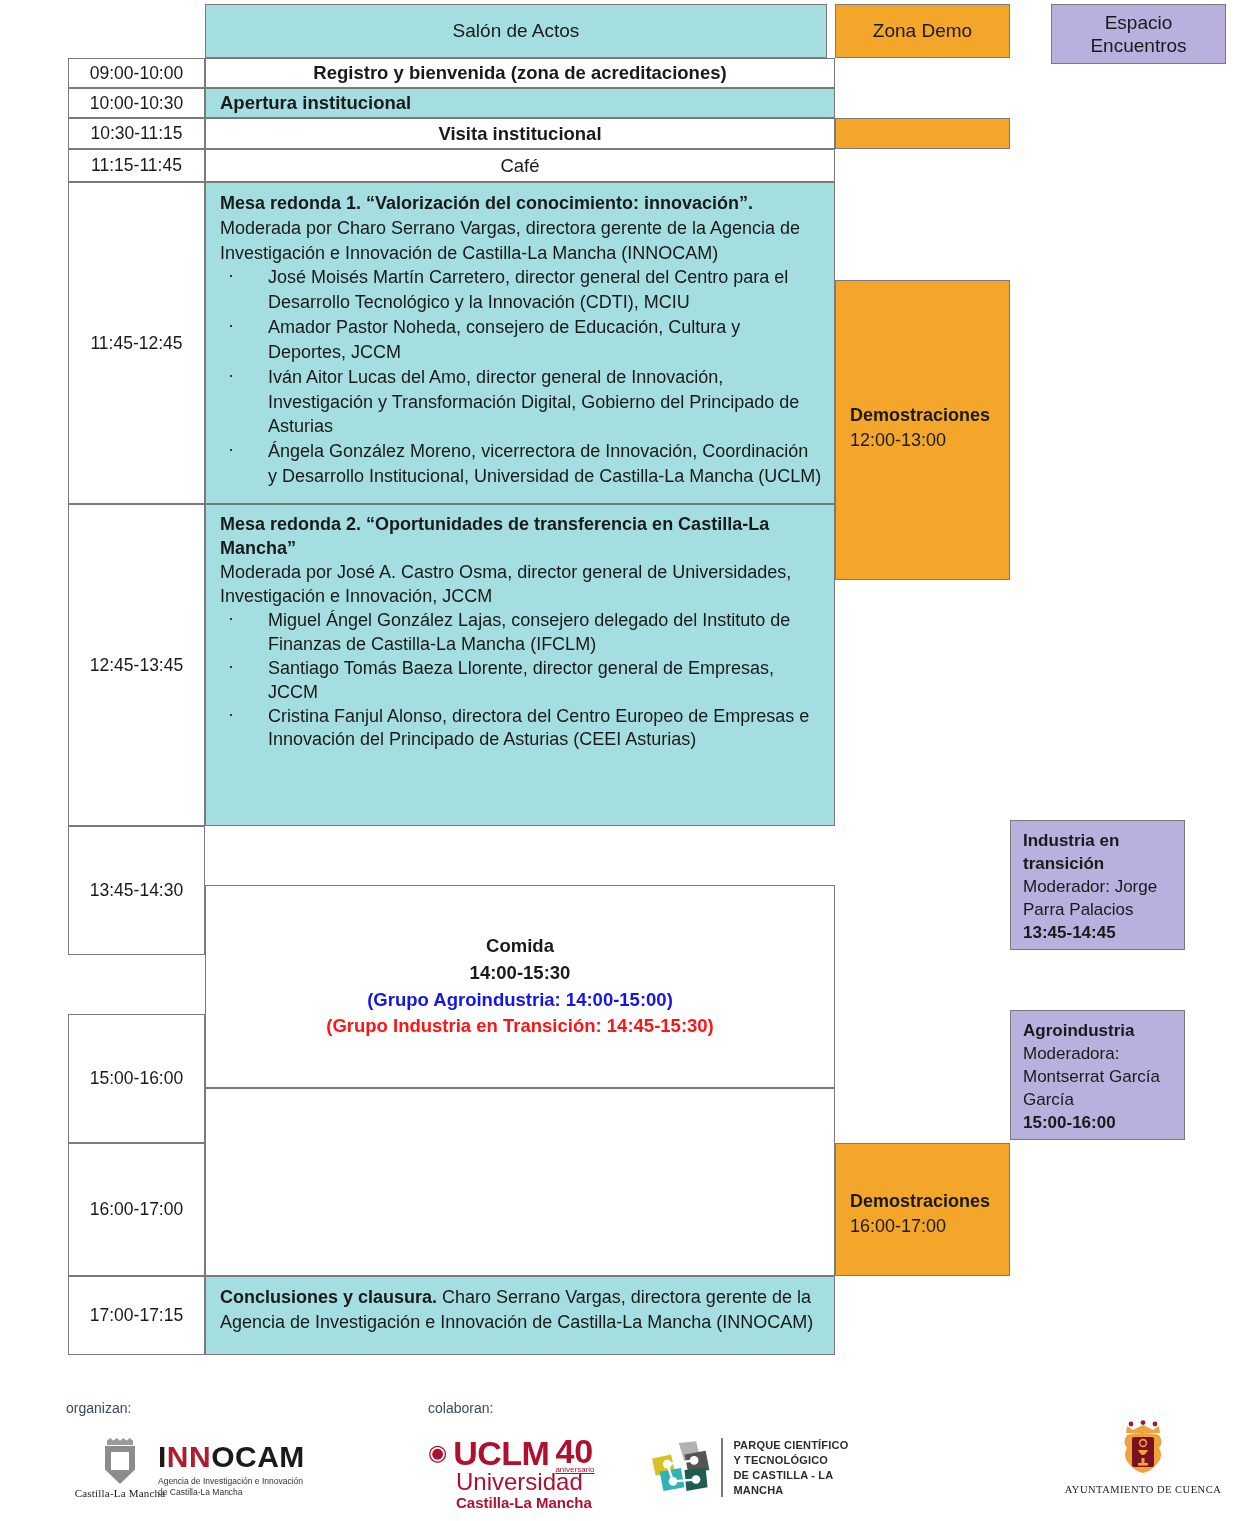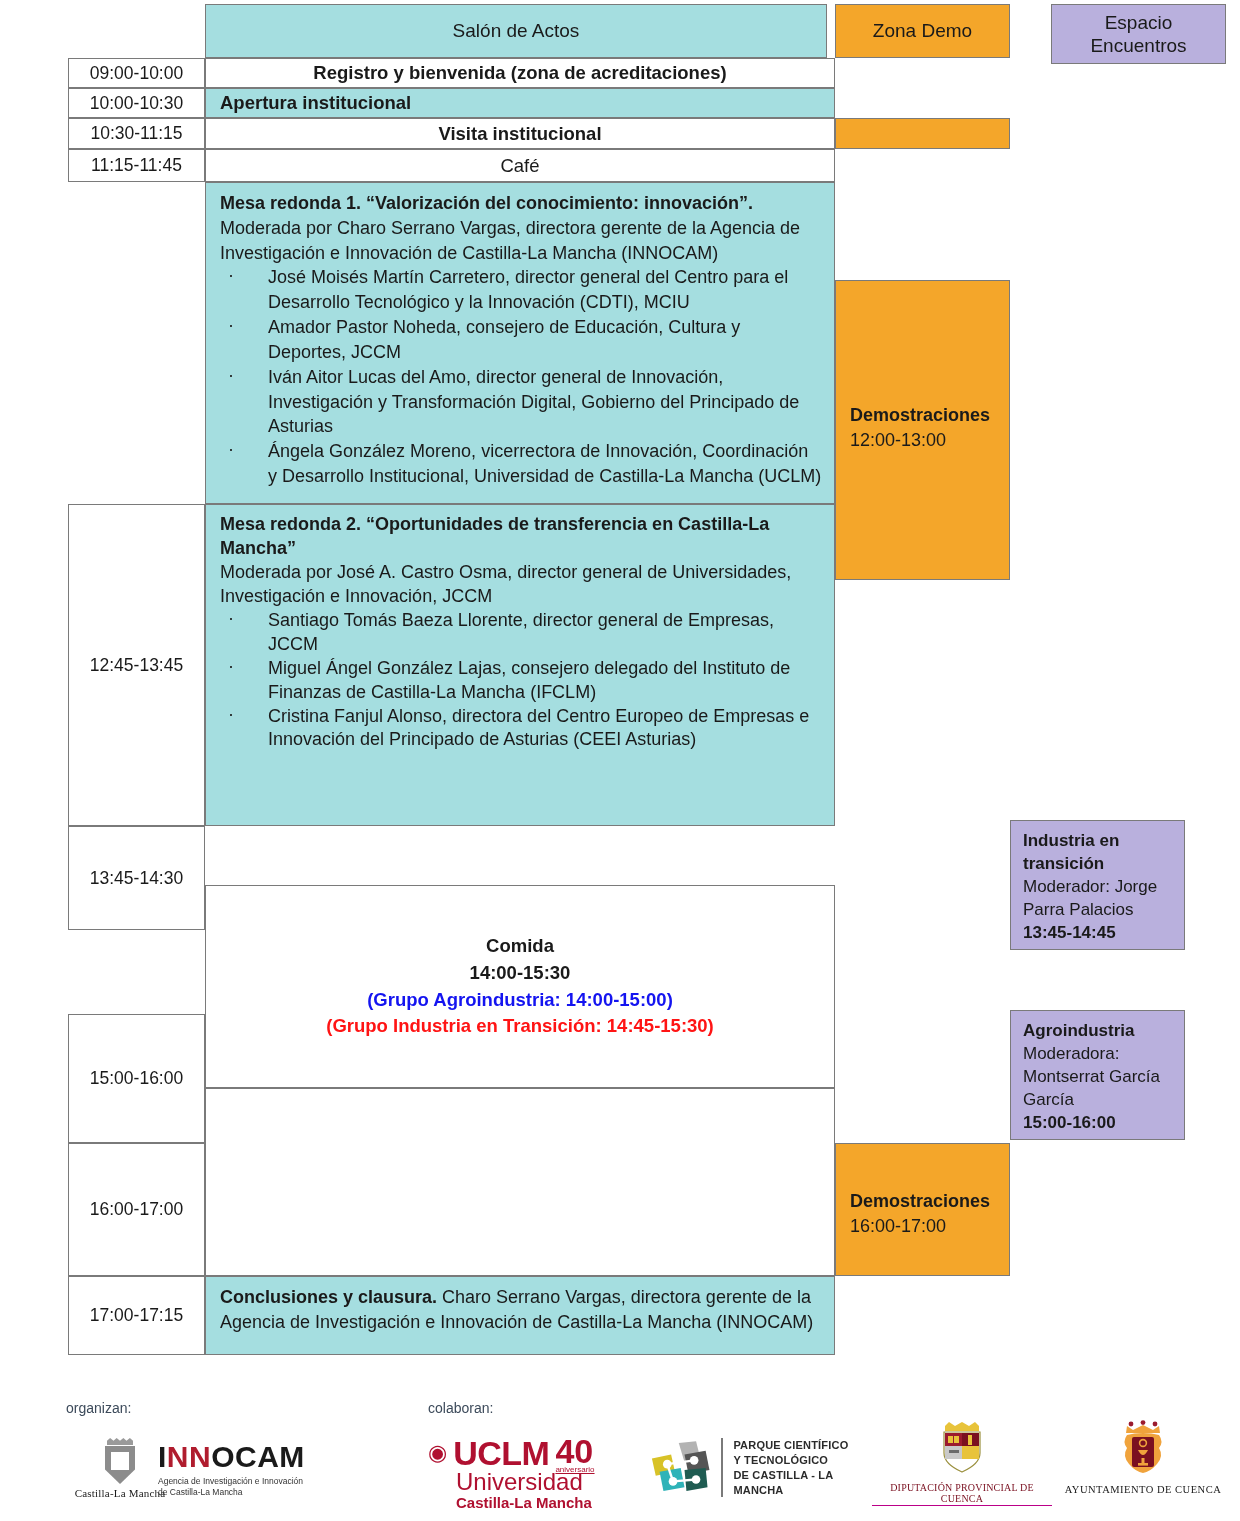--- a/index.html
+++ b/index.html
@@ -180,24 +180,27 @@
   </div>
   <div class="box white timecell" style="left:68px; top:88px; width:137px; height:30px;">
     <span>10:00-10:30</span>
   </div>
   <div class="box white timecell" style="left:68px; top:118px; width:137px; height:31px;">
     <span>10:30-11:15</span>
   </div>
   <div class="box white timecell" style="left:68px; top:149px; width:137px; height:33px;">
     <span>11:15-11:45</span>
   </div>
+  <div class="box white timecell" style="left:68px; top:182px; width:137px; height:322px;">
+    <span>11:45-12:45</span>
+  </div>
   <div class="box white timecell" style="left:68px; top:504px; width:137px; height:322px;">
     <span>12:45-13:45</span>
   </div>
-  <div class="box white timecell" style="left:68px; top:826px; width:137px; height:104px;">
+  <div class="box white timecell" style="left:68px; top:826px; width:137px; height:129px;">
     <span>13:45-14:30</span>
   </div>
   <div class="box white timecell" style="left:68px; top:1014px; width:137px; height:129px;">
     <span>15:00-16:00</span>
   </div>
   <div class="box white timecell" style="left:68px; top:1143px; width:137px; height:133px;">
     <span>16:00-17:00</span>
   </div>
   <div class="box white timecell" style="left:68px; top:1276px; width:137px; height:79px;">
     <span>17:00-17:15</span>
@@ -227,22 +230,22 @@
       <li>Amador Pastor Noheda, consejero de Educación, Cultura y Deportes, JCCM</li>
       <li>Iván Aitor Lucas del Amo, director general de Innovación, Investigación y Transformación Digital, Gobierno del Principado de Asturias</li>
       <li>Ángela González Moreno, vicerrectora de Innovación, Coordinación y Desarrollo Institucional, Universidad de Castilla-La Mancha (UCLM)</li>
     </ul>
   </div>
 
   <div class="box teal pad tight" style="left:205px; top:504px; width:630px; height:322px;">
     <div class="b">Mesa redonda 2. “Oportunidades de transferencia en Castilla-La Mancha”</div>
     <div>Moderada por José A. Castro Osma, director general de Universidades, Investigación e Innovación, JCCM</div>
     <ul class="bullets">
+      <li>Miguel Ángel González Lajas, consejero delegado del Instituto de Finanzas de Castilla-La Mancha (IFCLM)</li>
       <li>Santiago Tomás Baeza Llorente, director general de Empresas, JCCM</li>
-      <li>Miguel Ángel González Lajas, consejero delegado del Instituto de Finanzas de Castilla-La Mancha (IFCLM)</li>
       <li>Cristina Fanjul Alonso, directora del Centro Europeo de Empresas e Innovación del Principado de Asturias (CEEI Asturias)</li>
     </ul>
   </div>
 
   <div class="box white comida" style="left:205px; top:885px; width:630px; height:203px;">
     <div>Comida</div>
     <div>14:00-15:30</div>
     <div class="c-blue">(Grupo Agroindustria: 14:00-15:00)</div>
     <div class="c-red">(Grupo Industria en Transición: 14:45-15:30)</div>
   </div>
@@ -327,35 +330,20 @@
       <line x1="18" y1="24" x2="24" y2="42" stroke="#fff" stroke-width="2.5"></line>
       <line x1="24" y1="42" x2="48" y2="40" stroke="#fff" stroke-width="2.5"></line>
     </svg>
     <div class="pct-text">
       <div>PARQUE CIENTÍFICO</div>
       <div>Y TECNOLÓGICO</div>
       <div>DE CASTILLA - LA MANCHA</div>
     </div>
   </div>
 
-  <div class="logo" style="left:872px; top:1420px; width:180px; text-align:center;">
-    <svg width="54" height="56" viewBox="0 0 54 56">
-      <path d="M10 6 L14 2 L20 6 L27 2 L34 6 L40 2 L44 6 L44 11 L10 11 Z" fill="#e8c33a"></path>
-      <path d="M9 12 H45 V33 Q45 44 27 52 Q9 44 9 33 Z" fill="#fff" stroke="#9a8f3c" stroke-width="1.2"></path>
-      <rect x="10" y="13" width="17" height="13" fill="#9b1b2e"></rect>
-      <rect x="27" y="13" width="17" height="13" fill="#7a1020"></rect>
-      <rect x="10" y="26" width="17" height="13" fill="#c9c9c9"></rect>
-      <rect x="27" y="26" width="17" height="13" fill="#e8c33a"></rect>
-      <rect x="13" y="16" width="5" height="7" fill="#e8c33a"></rect>
-      <rect x="19" y="16" width="5" height="7" fill="#e8c33a"></rect>
-      <rect x="33" y="15" width="4" height="10" fill="#e8c33a"></rect>
-      <rect x="14" y="30" width="10" height="3" fill="#6b6b6b"></rect>
-    </svg>
-    <div class="logo-cap dip-cap" style="margin-top:2px;">DIPUTACIÓN PROVINCIAL DE CUENCA</div>
-  </div>
 
   <div class="logo" style="left:1058px; top:1420px; width:170px; text-align:center;">
     <svg width="50" height="56" viewBox="0 0 50 56">
       <circle cx="13" cy="4" r="2.4" fill="#9b1b2e"></circle>
       <circle cx="25" cy="2.6" r="2.4" fill="#9b1b2e"></circle>
       <circle cx="37" cy="4" r="2.4" fill="#9b1b2e"></circle>
       <path d="M8 13 L9 6 L15 10 L25 5 L35 10 L41 6 L42 13 Z" fill="#f0a33c"></path>
       <path d="M9 15 Q4 22 9 28 Q4 36 11 44 Q18 52 25 53 Q32 52 39 44 Q46 36 41 28 Q46 22 41 15 Q34 13 25 13 Q16 13 9 15 Z" fill="#f0a33c"></path>
       <rect x="14" y="17" width="22" height="30" rx="2" fill="#7a1020"></rect>
       <circle cx="25" cy="23" r="3.4" fill="none" stroke="#f0a33c" stroke-width="1.6"></circle>

